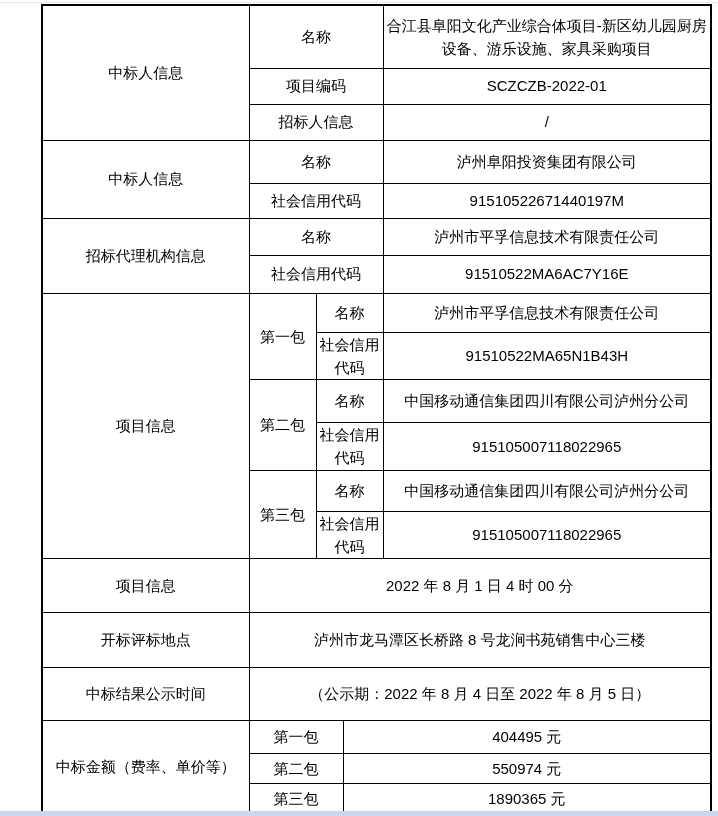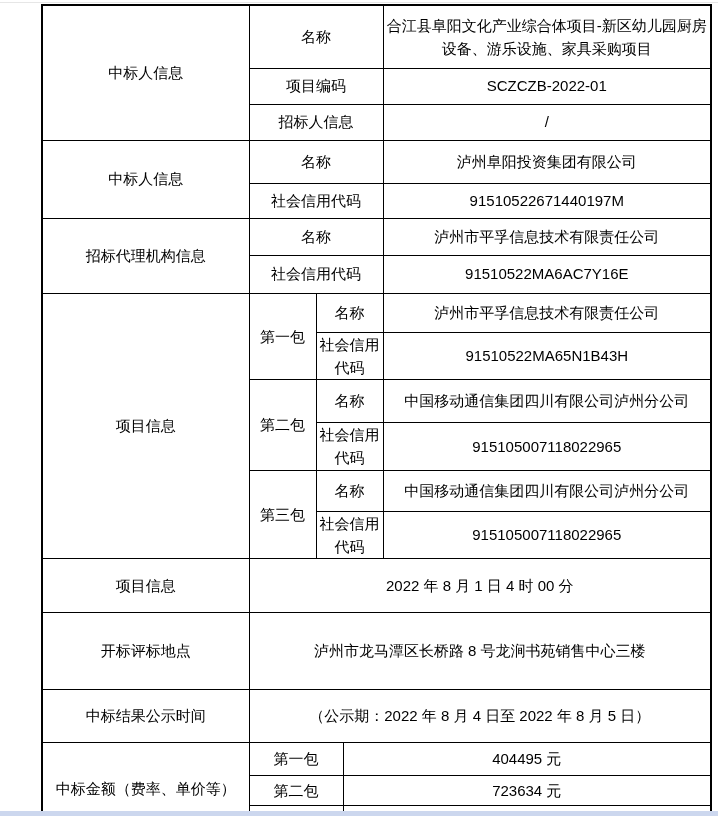--- a/index.html
+++ b/index.html
@@ -23,21 +23,21 @@
     font-size:15px;line-height:1.55;color:#000;
     padding:0 2px;overflow:hidden;word-break:break-all;
   }
   td.cat{padding:0 2px;}
   td.lab-narrow{padding:0 8px;}
   td.val{padding:0 6px;margin-top:25px;}
 
   tr.h63{height:63px;} tr.h36{height:36px;} tr.h35{height:35px;}
   tr.h43{height:43px;} tr.h37{height:37px;} tr.h38{height:38px;}
   tr.h39{height:39px;} tr.h40{height:40px;} tr.h41{height:41px;}
-  tr.h46{height:46px;} tr.h54{height:54px;} tr.h65{height:77px;}
+  tr.h46{height:46px;} tr.h54{height:54px;} tr.h65{height:55px;}
   tr.h53{height:53px;} tr.h33{height:33px;} tr.h30{height:30px;}
 </style>
 </head>
 <body>
 
 <div class="page">
   <div class="top-edge"></div>
 
   <table class="bid">
     <colgroup>
@@ -127,21 +127,21 @@
       <td colspan="4" class="val">（公示期：2022 年 8 月 4 日至 2022 年 8 月 5 日）</td>
     </tr>
 
     <tr class="h33">
       <td class="cat" rowspan="3">中标金额（费率、单价等）</td>
       <td colspan="2">第一包</td>
       <td colspan="2" class="val">404495 元</td>
     </tr>
     <tr class="h30">
       <td colspan="2">第二包</td>
-      <td colspan="2" class="val">723634 元</td>
+      <td colspan="2" class="val">550974 元</td>
     </tr>
     <tr class="h30">
       <td colspan="2">第三包</td>
       <td colspan="2" class="val">1890365 元</td>
     </tr>
   </tbody>
     </table>
 
   <div class="bottom-bar"></div>
 </div>

